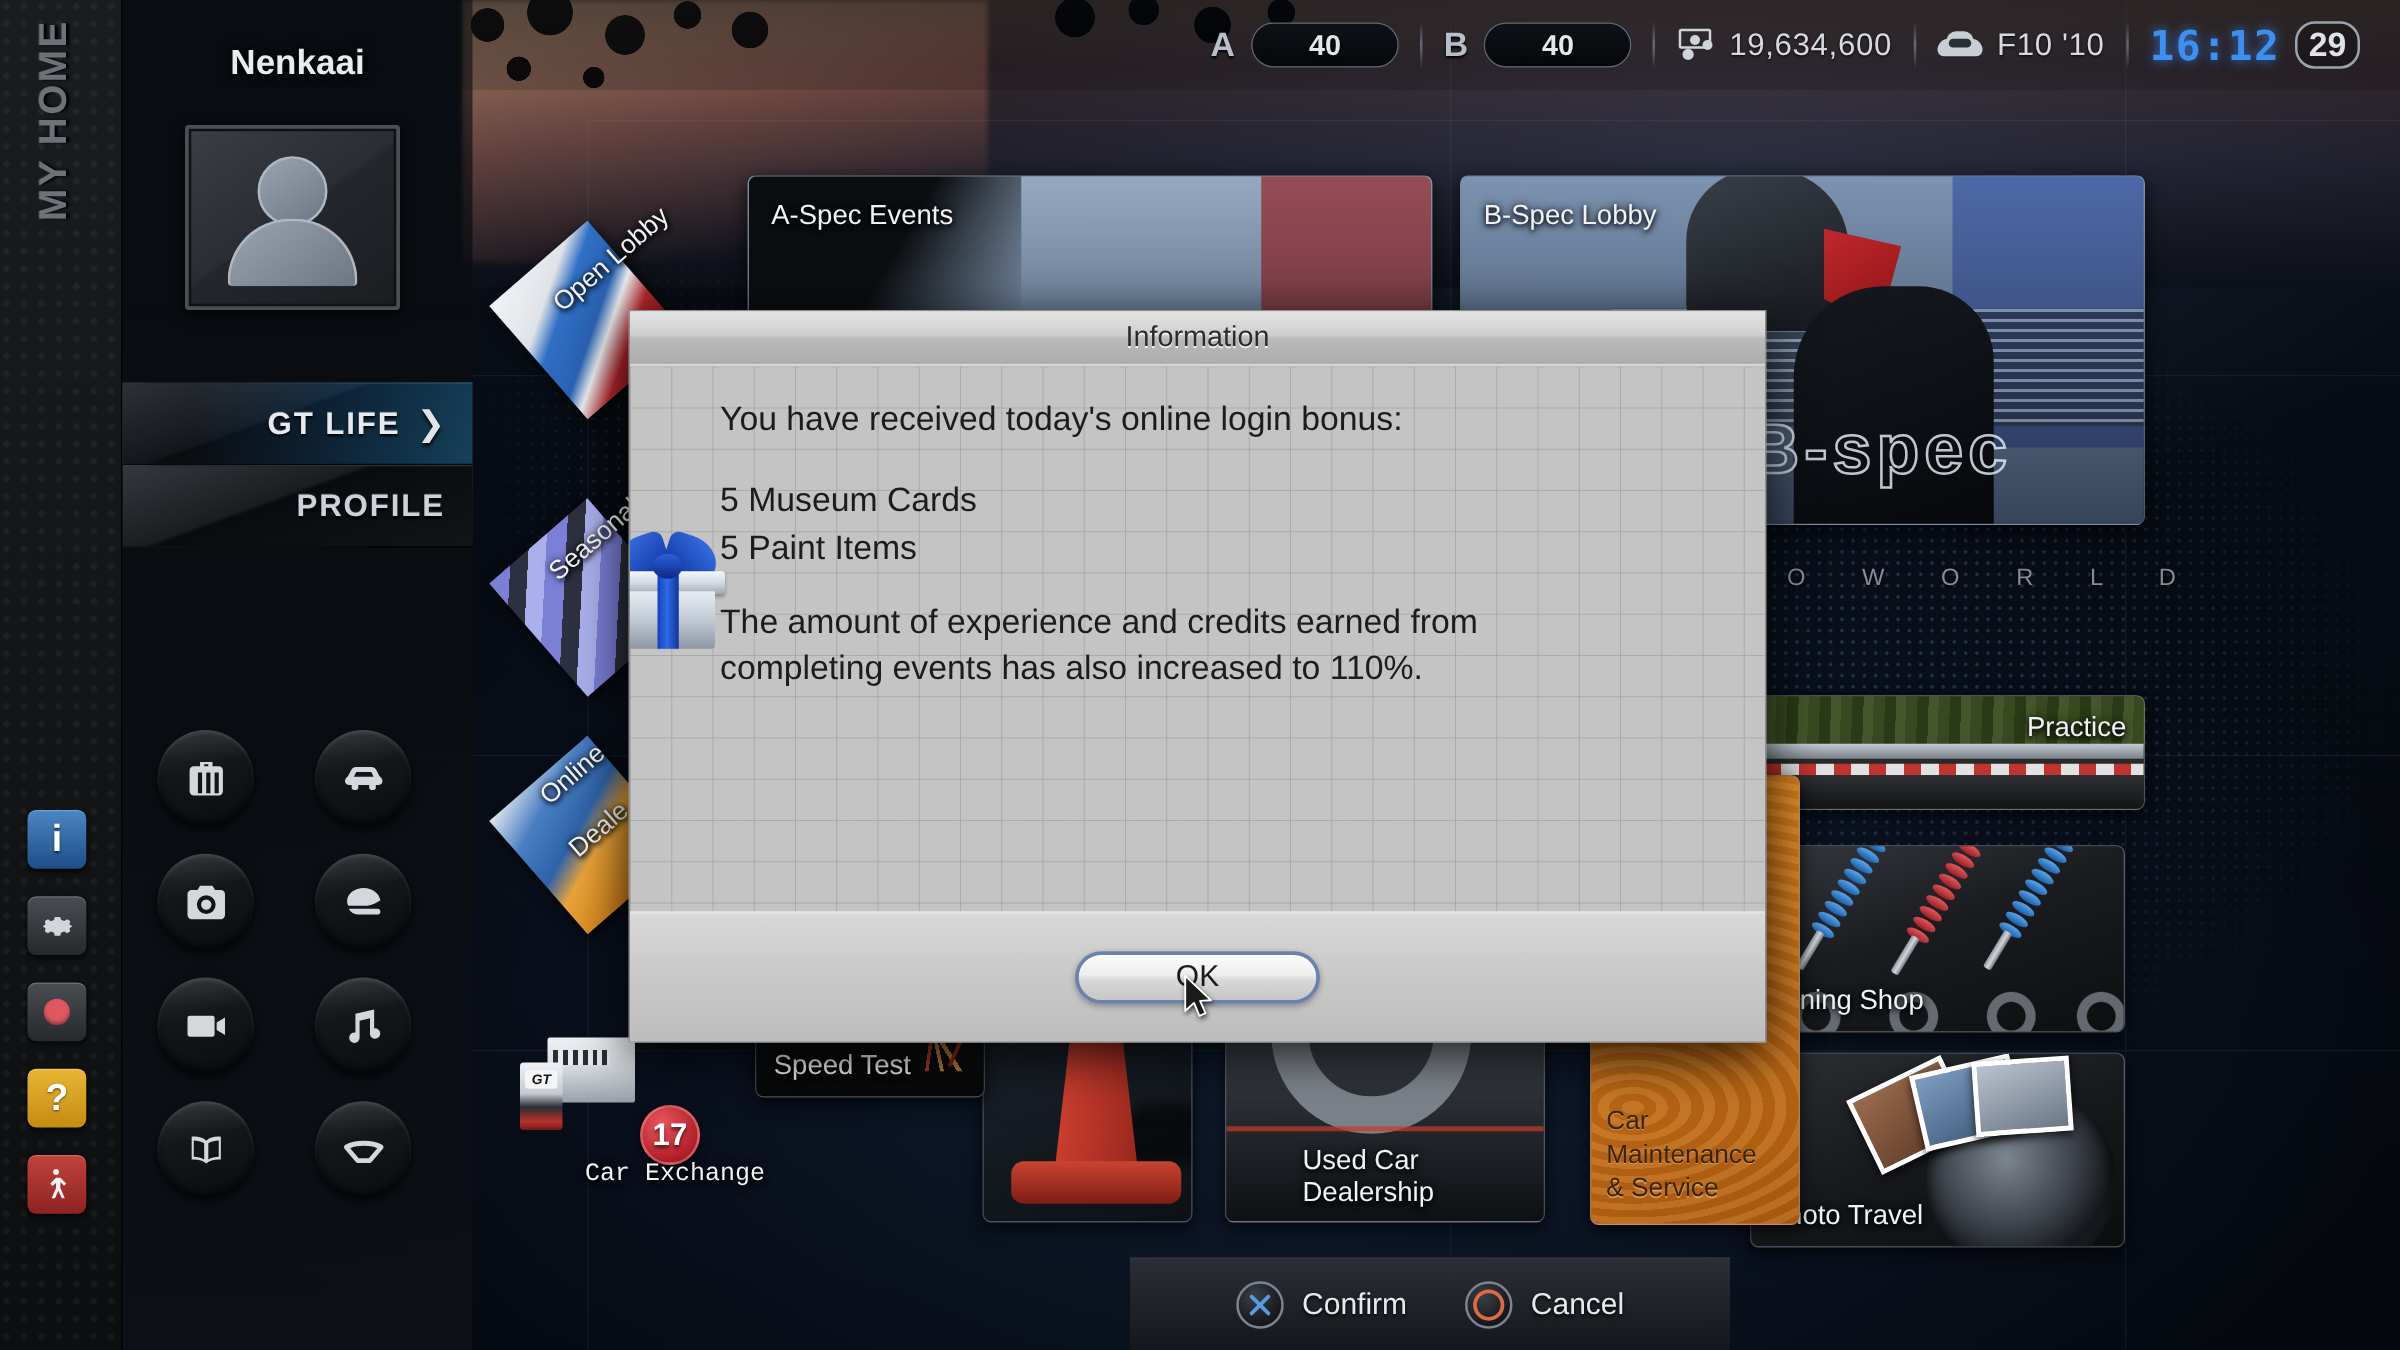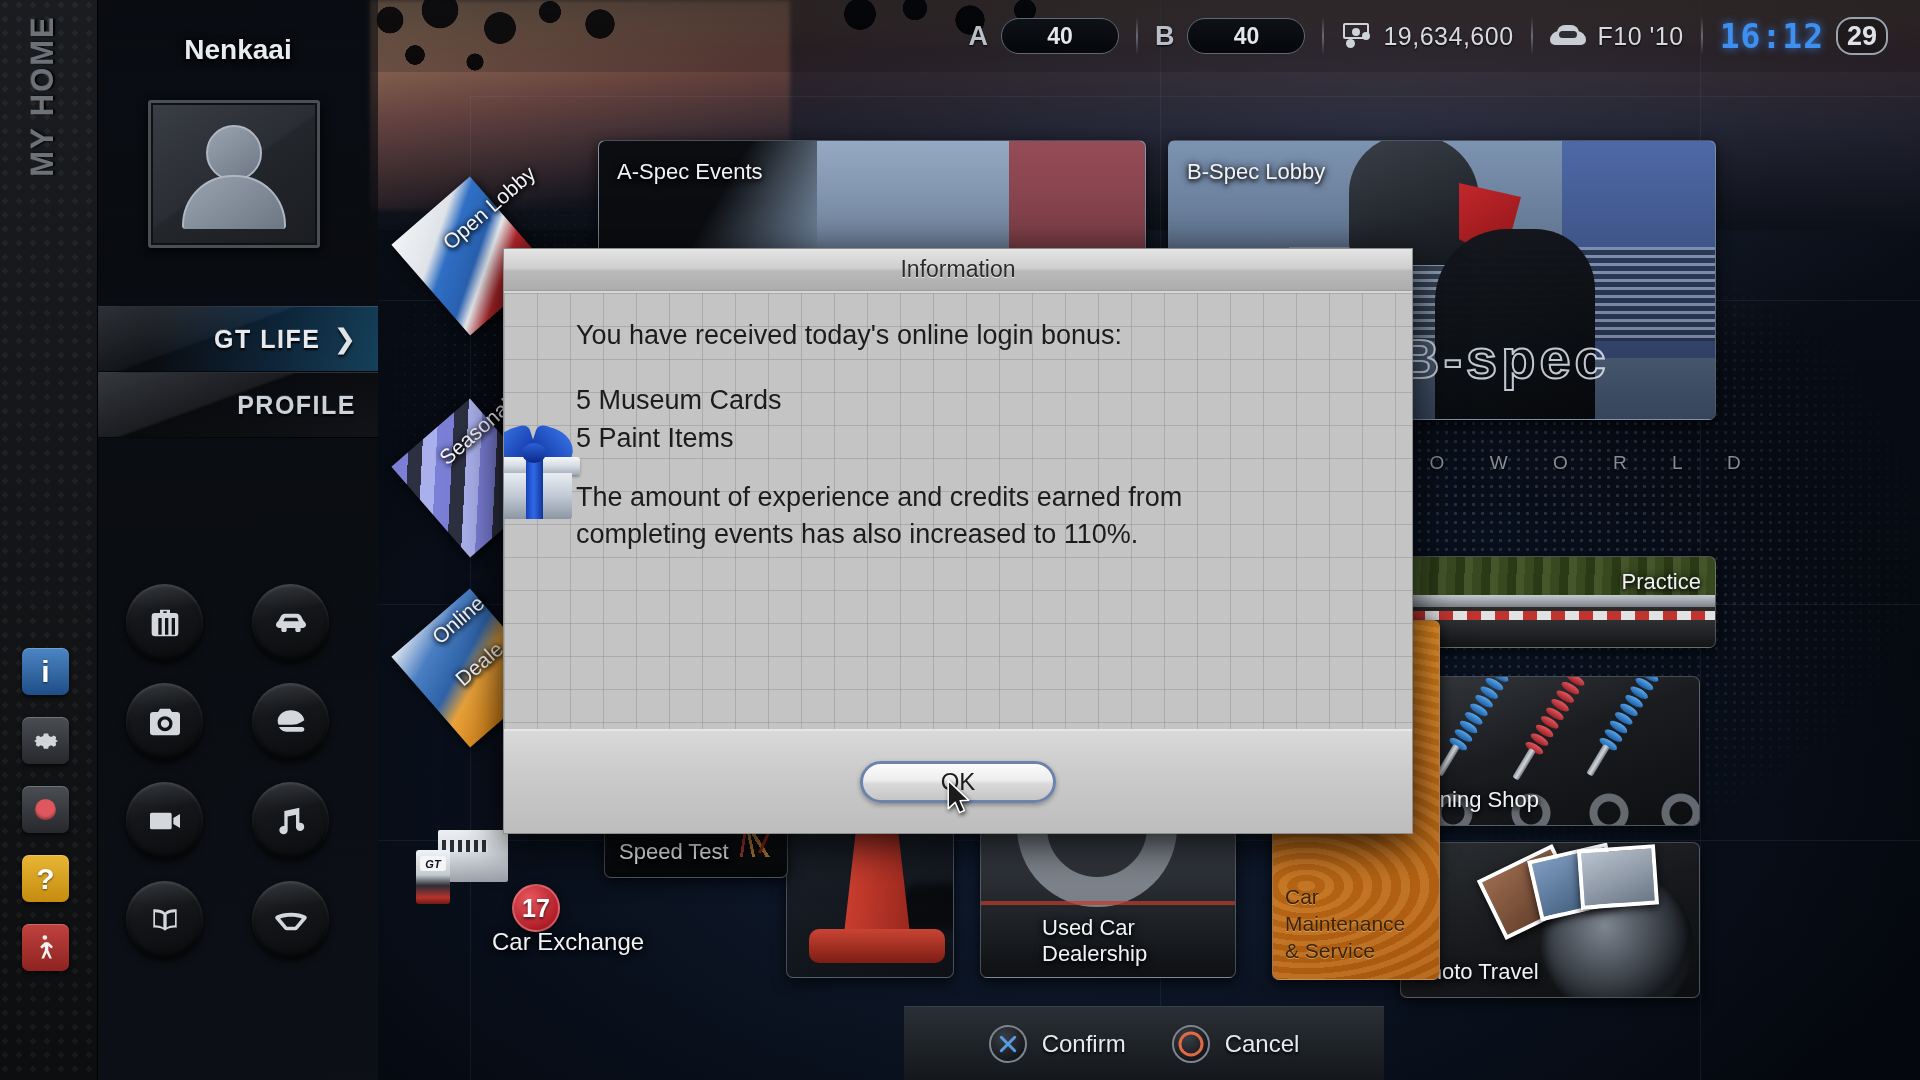--- a/index.html
+++ b/index.html
@@ -670,21 +670,21 @@
   <div class="dtile d-online"></div>
   <div class="dlabel" style="left:428px; top:608px;">Online</div>
   <div class="dlabel" style="left:452px; top:652px;">Deale</div>
 
   <div class="truck">
     <div class="trailer"></div>
     <div class="cab"></div>
     <div class="gtlogo">GT</div>
   </div>
   <div class="badge10">17</div>
-  <div class="tile-label" style="left:492px; top:928px; font-size:24px;">Car Exchange</div>
+  <div class="tile-label" style="left:468px; top:928px; font-size:20px;font-family:Liberation Mono, monospace;">Car Exchange</div>
 
   <div class="gtworld">I S M O   W O R L D</div>
 
   <div class="bottombar">
     <div class="bbtn">
       <span class="ps-btn ps-x"></span>
       <span class="bbtn-label">Confirm</span>
     </div>
     <div class="bbtn">
       <span class="ps-btn ps-o"></span>

